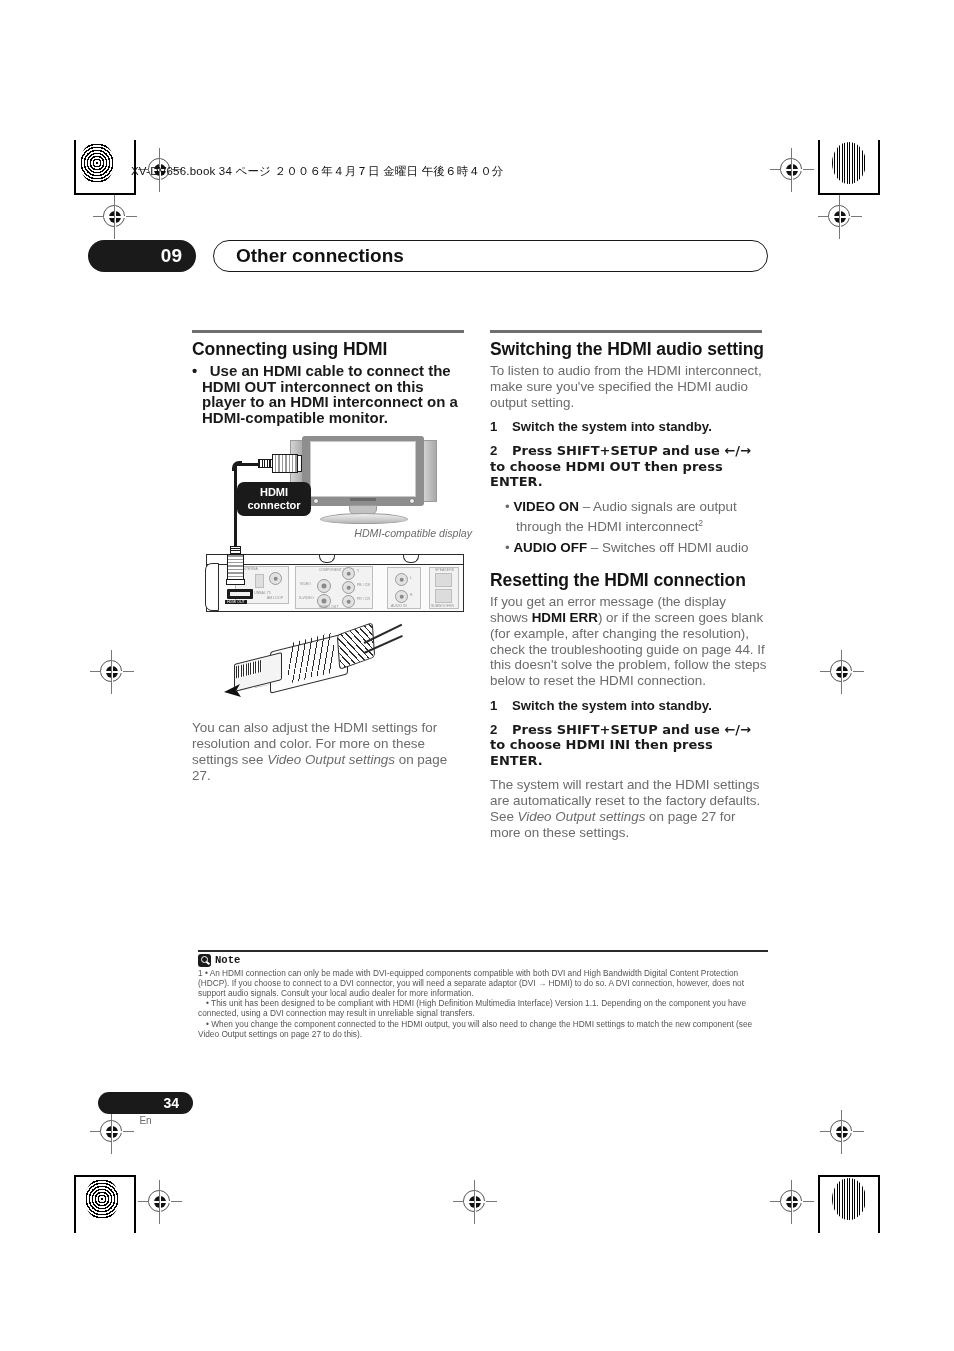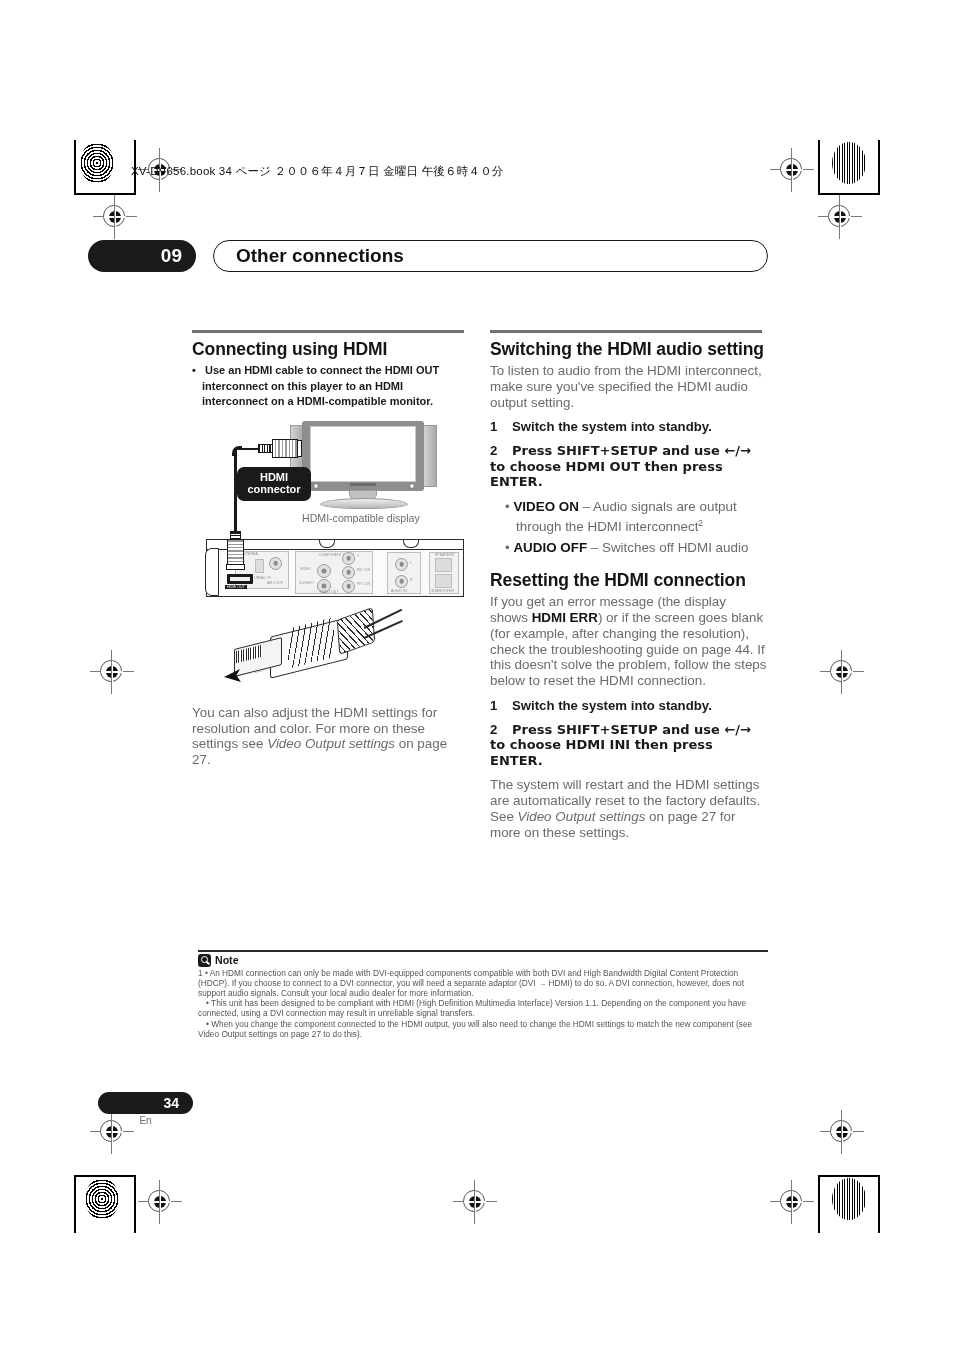--- a/index.html
+++ b/index.html
@@ -155,21 +155,21 @@
     line-height: 15.6px;
     font-weight: bold;
     color: #1a1a1a;
     margin: 0 0 8px 0;
   }
   .step .num {
     display: inline-block;
     width: 22px;
   }
   .bullet-strong {
-    font-size: 11px;
+    font-size: 15px;
     line-height: 15.6px;
     font-weight: bold;
     color: #1a1a1a;
     margin: 0 0 9px 0;
     text-indent: -10px;
     padding-left: 10px;
   }
   .sub-bullet {
     font-size: 13.4px;
     line-height: 17px;
@@ -249,23 +249,24 @@
     width: 26px; height: 3px;
     background: #6a6a6a;
   }
   .tv-led-l { position:absolute; left:121px; top:64px; width:4px; height:4px; background:#efefef; border:1px solid #777; border-radius:50%; }
   .tv-led-r { position:absolute; left:217px; top:64px; width:4px; height:4px; background:#efefef; border:1px solid #777; border-radius:50%; }
 
   .tv-caption {
     position: absolute;
     left: 110px; top: 93px;
     width: 170px;
-    text-align: left;
+    text-align: right;
     font-size: 10.6px;
     color: #6b6b6b;
+    font-style: italic;
   }
 
   
   .cable-v {
     position: absolute;
     left: 42px; top: 30px;
     width: 2.6px; height: 90px;
     background: #1a1a1a;
   }
   .cable-h {
@@ -478,20 +479,21 @@
   .note-rule {
     height: 1.6px;
     background: #2a2a2a;
     margin-bottom: 2px;
   }
   .note-head {
     display: flex;
     align-items: center;
     gap: 4px;
     margin-bottom: 1px;
+    font-family: Liberation Mono, monospace;
   }
   .note-icon {
     width: 13px; height: 13px;
     background: #1a1a1a;
     border-radius: 3px;
     position: relative;
   }
   .note-icon::after {
     content:"";
     position:absolute; left:3px; top:2.5px;

